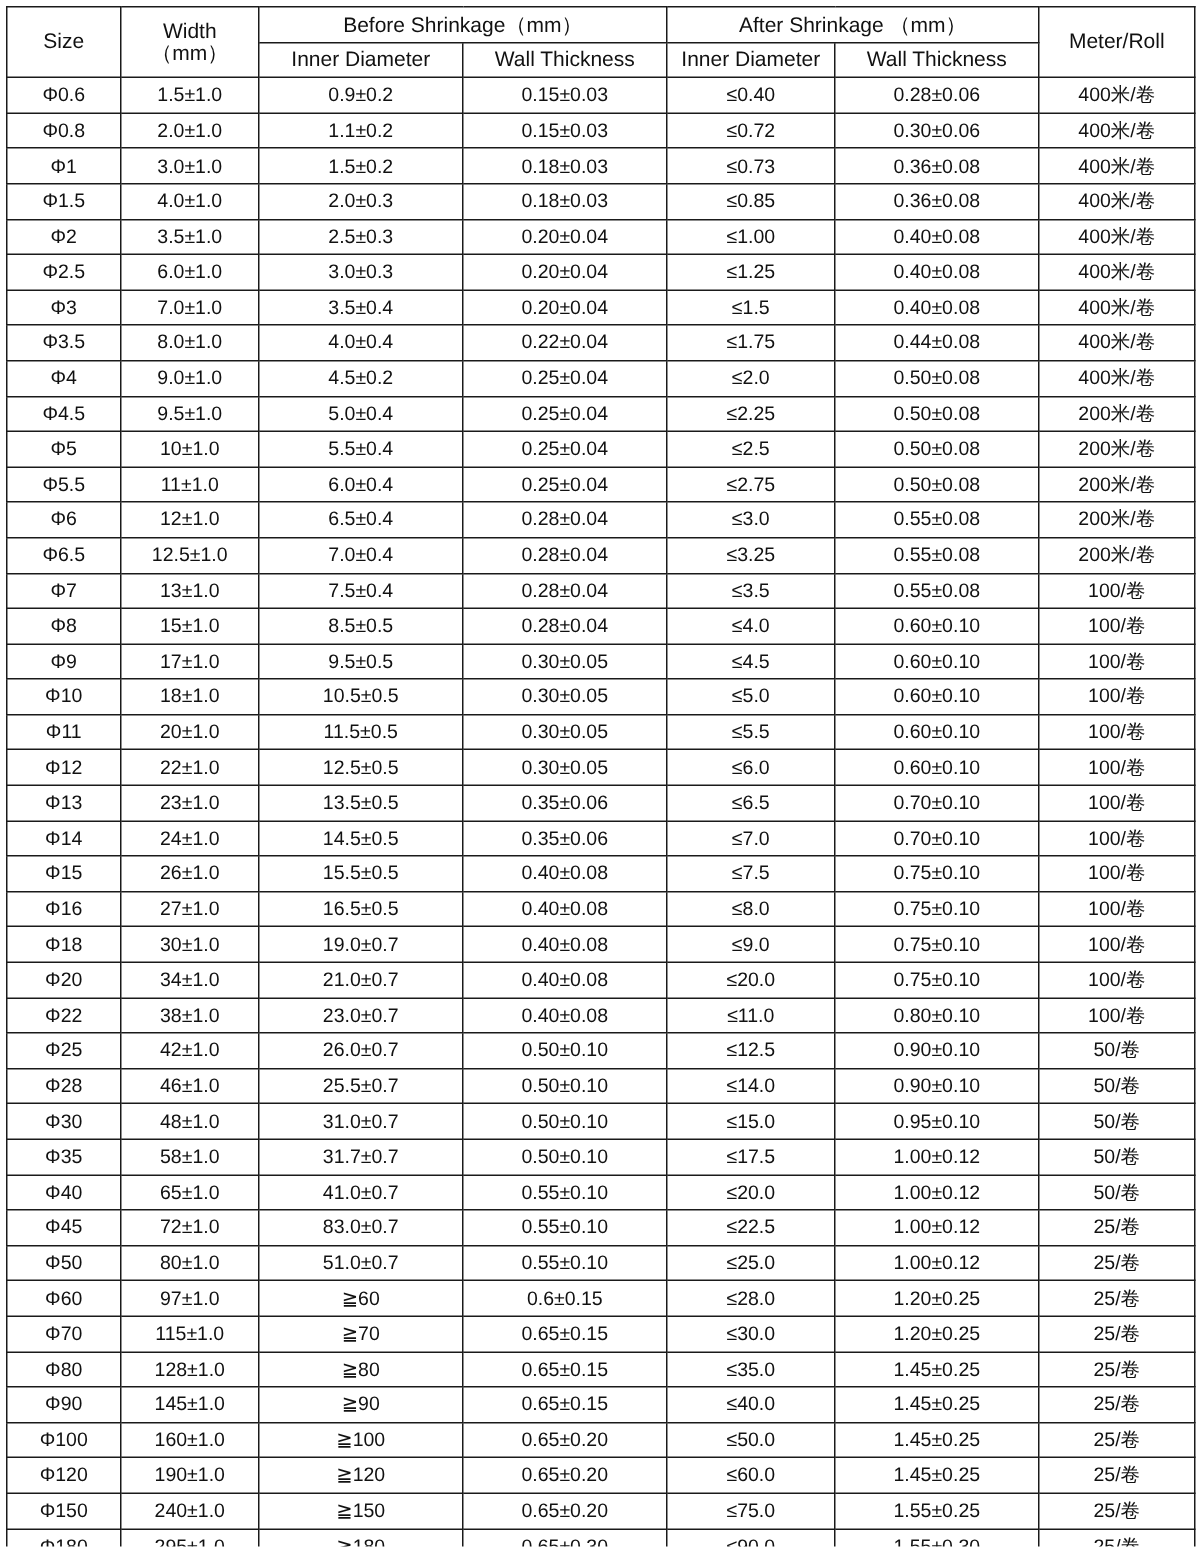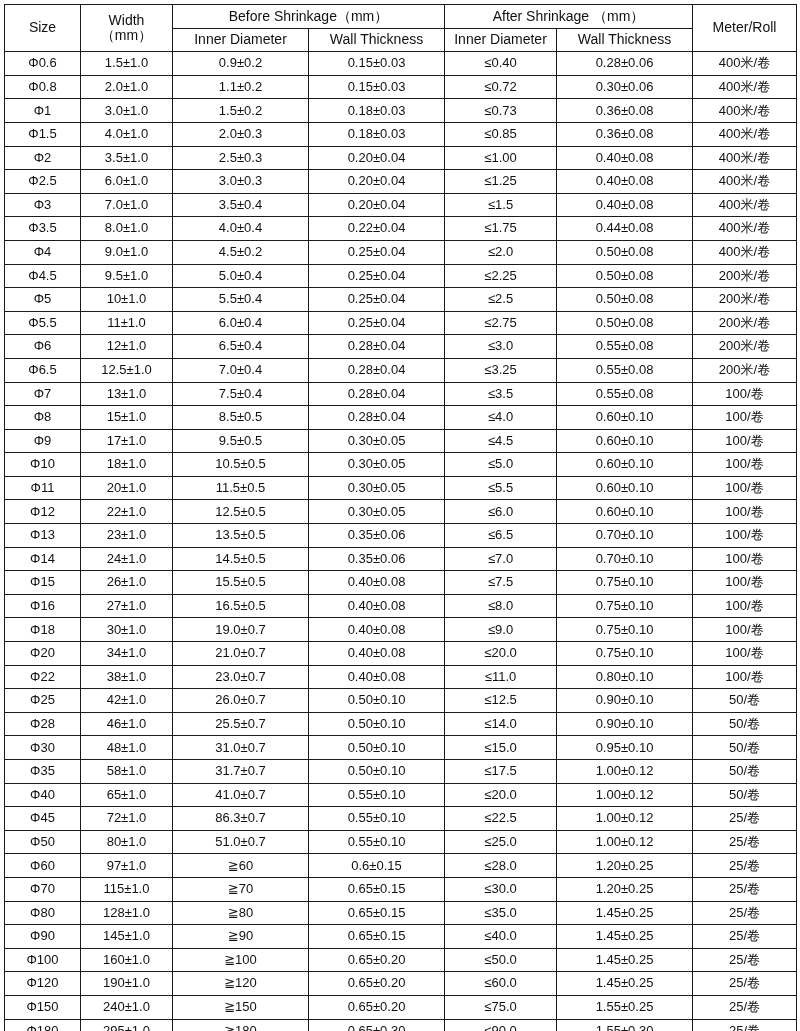--- a/index.html
+++ b/index.html
@@ -368,21 +368,21 @@
         <td>65±1.0</td>
         <td>41.0±0.7</td>
         <td>0.55±0.10</td>
         <td>≤20.0</td>
         <td>1.00±0.12</td>
         <td class="cell-roll">50/卷</td>
       </tr>
       <tr>
         <td class="cell-size">Φ45</td>
         <td>72±1.0</td>
-        <td>86.3±0.7</td>
+        <td>83.0±0.7</td>
         <td>0.55±0.10</td>
         <td>≤22.5</td>
         <td>1.00±0.12</td>
         <td class="cell-roll">25/卷</td>
       </tr>
       <tr>
         <td class="cell-size">Φ50</td>
         <td>80±1.0</td>
         <td>51.0±0.7</td>
         <td>0.55±0.10</td>

